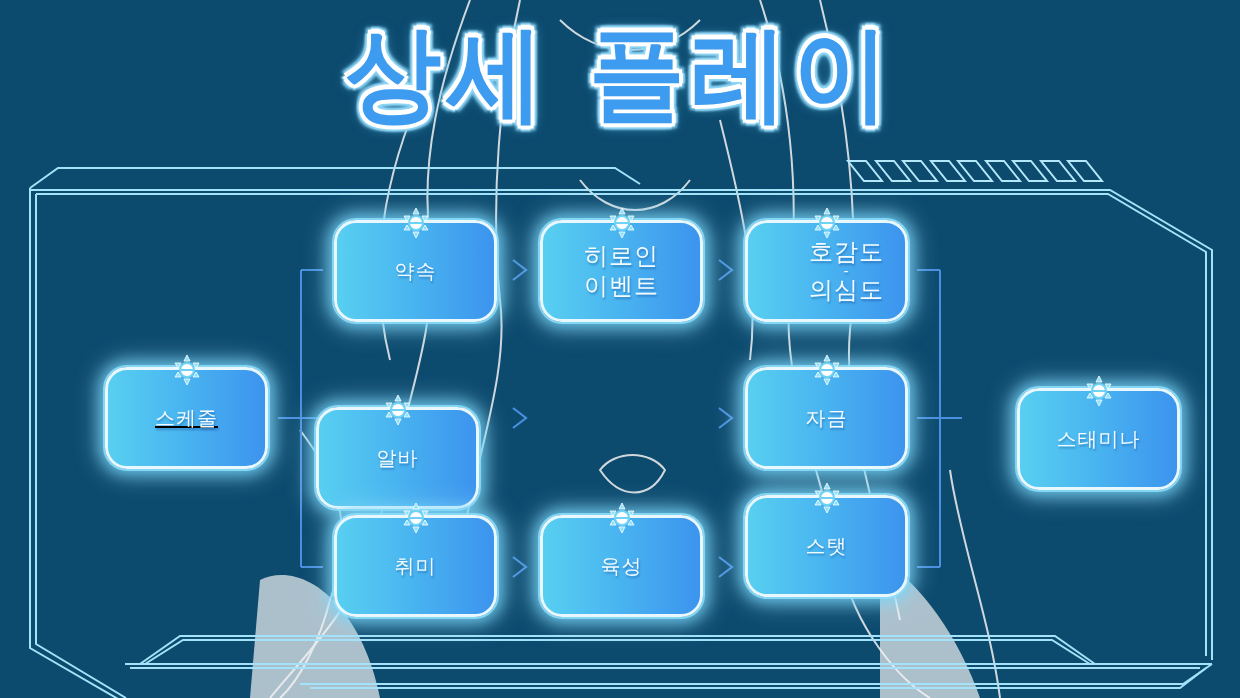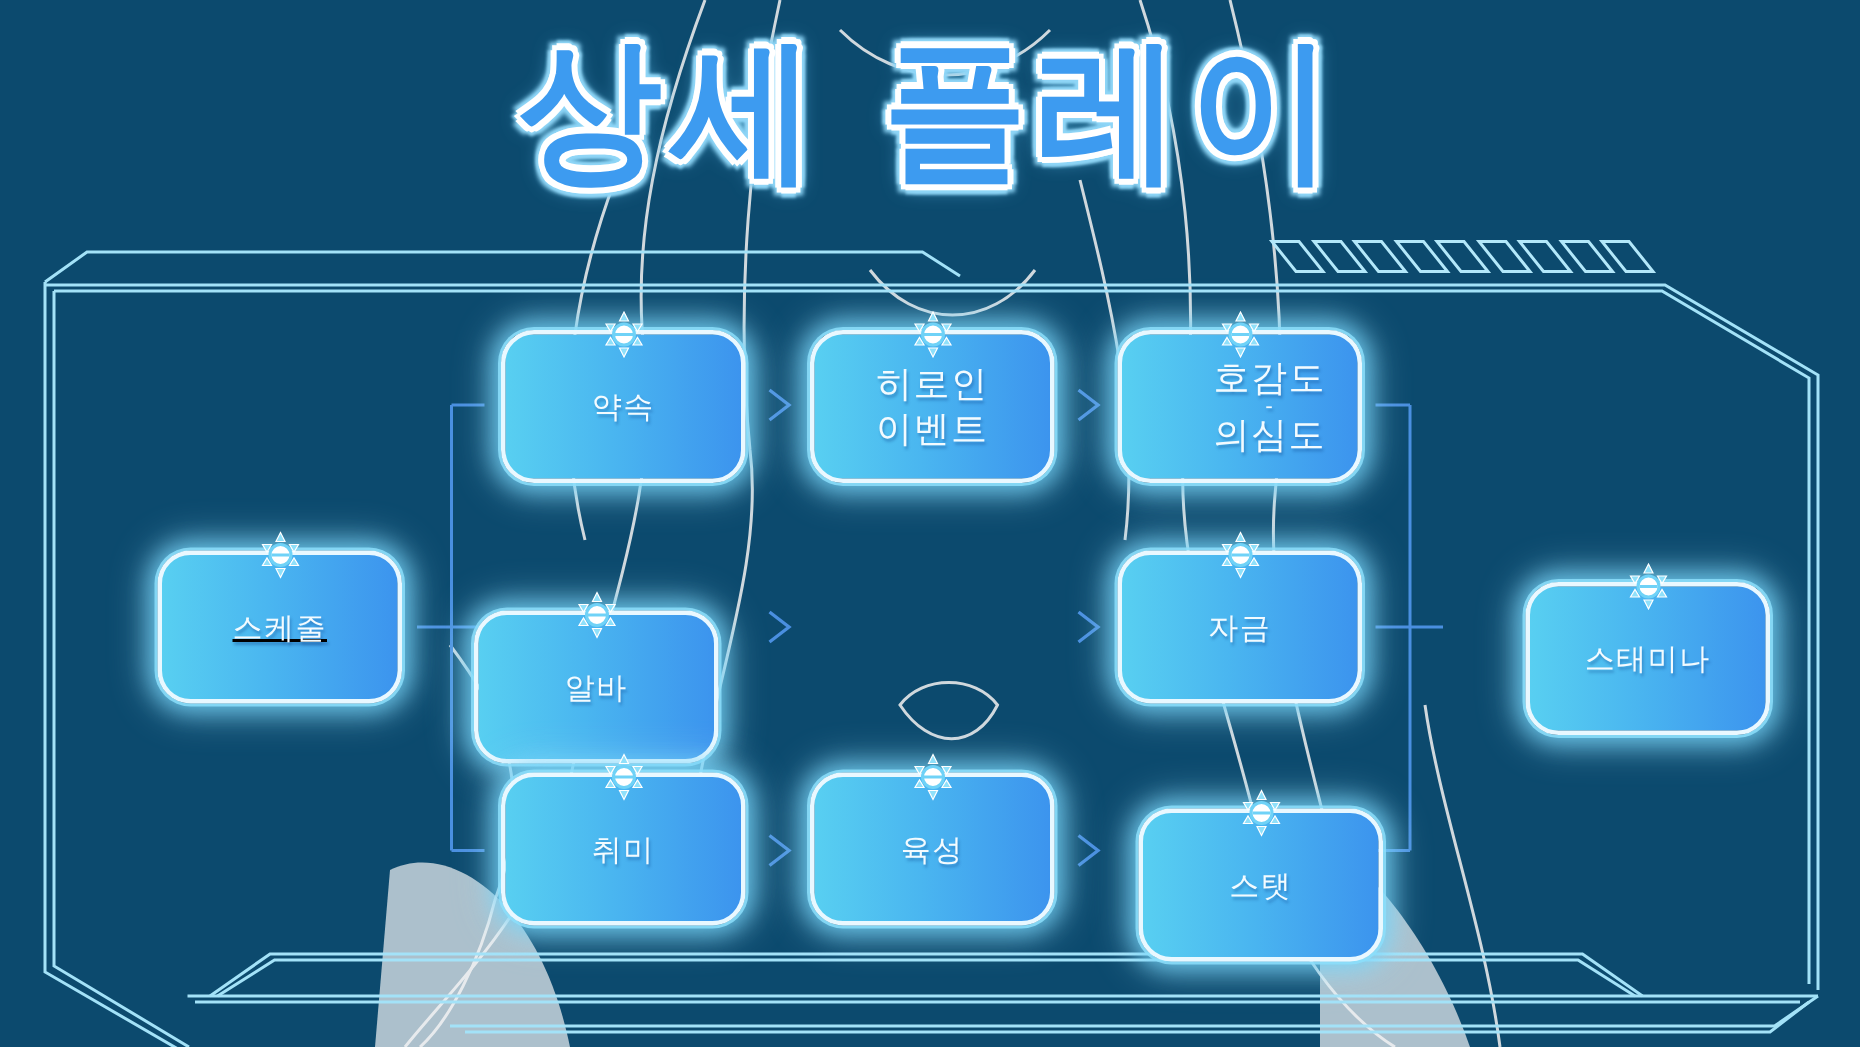--- a/index.html
+++ b/index.html
@@ -265,21 +265,21 @@
           <polygon points="28,9 22,9 25,14"></polygon>
         <polygon points="4,23 10,23 7,18"></polygon>
           <polygon points="28,23 22,23 25,18"></polygon>
       </g>
       <circle cx="16" cy="16" r="7" fill="#ffffff" stroke="#6fd2f7" stroke-width="2"></circle>
       <line x1="10" y1="16" x2="22" y2="16" stroke="#6fd2f7" stroke-width="2"></line>
     </svg>
     <div class="node-label">육성</div>
   </div>
 
-  <div class="node" style="left:745px; top:539px;margin-left:14px;">
+  <div class="node" style="left:745px; top:495px;">
     <svg class="badge" viewBox="0 0 32 32">
       <g fill="#8fe0fa" stroke="#ffffff" stroke-width="0.8">
         <polygon points="16,1 19,7 13,7"></polygon>
           <polygon points="16,31 19,25 13,25"></polygon>
         <polygon points="4,9 10,9 7,14"></polygon>
           <polygon points="28,9 22,9 25,14"></polygon>
         <polygon points="4,23 10,23 7,18"></polygon>
           <polygon points="28,23 22,23 25,18"></polygon>
       </g>
       <circle cx="16" cy="16" r="7" fill="#ffffff" stroke="#6fd2f7" stroke-width="2"></circle>

